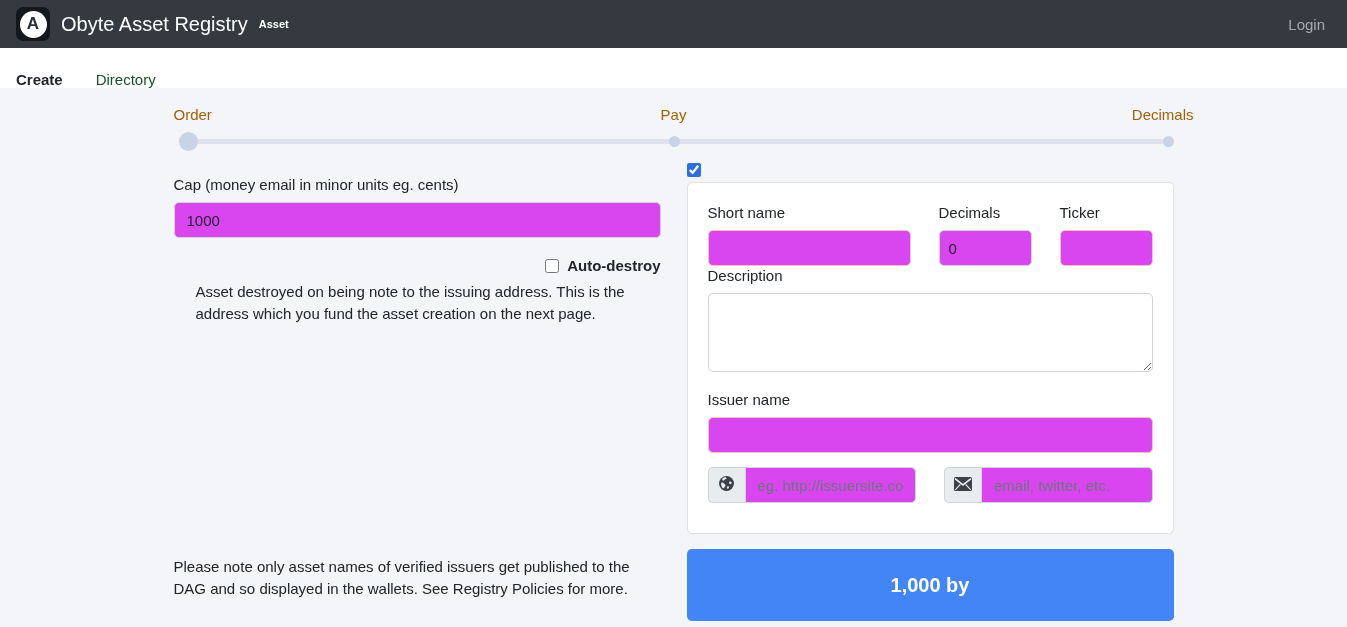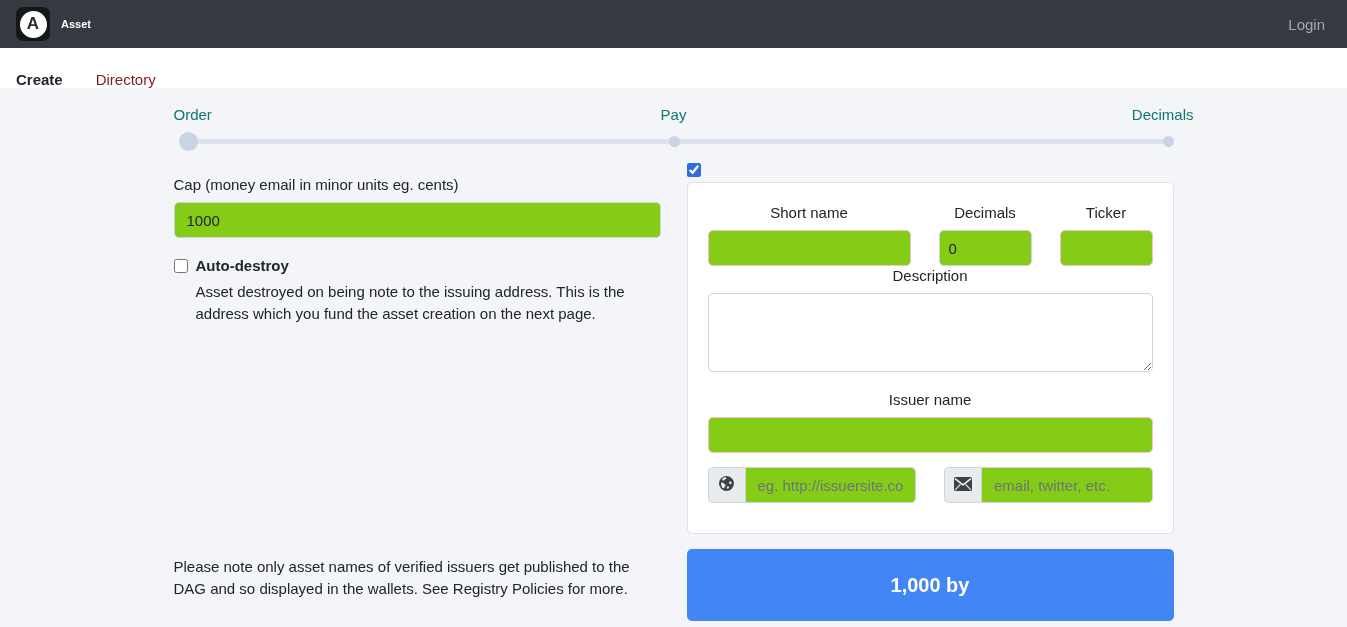--- a/index.html
+++ b/index.html
@@ -28,27 +28,27 @@
   .brand { color:#ffffff; font-size:20px; margin-left:11px; cursor:pointer; }
   .nav-asset { color:#ffffff; font-size:11px; font-weight:600; margin-left:11px; cursor:pointer; }
   .login { margin-left:auto; color:rgba(255,255,255,0.55); font-size:15px; padding-right:6px; cursor:pointer;text-align:center; }
 
   
   .subnav {
     background:#ffffff; height:40px;
     display:flex; align-items:flex-end; padding:0 16px; gap:33px;
   }
   .subnav-create   { color:#212529; font-weight:600; cursor:pointer; }
-  .subnav-directory{ color:#7f1d1d; cursor:pointer; }
+  .subnav-directory{ color:#14532d; cursor:pointer; }
 
   
   .container { width:1000px; margin:0 auto; }
 
   .stepper { padding-top:18px; }
-  .step-labels { position:relative; height:20px; font-size:15px; color:#0f766e; }
+  .step-labels { position:relative; height:20px; font-size:15px; color:#a16207; }
   .step-label-order   { position:absolute; left:0; top:0; }
   .step-label-pay     { position:absolute; left:50%; transform:translateX(-50%); top:0; }
   .step-label-publish { position:absolute; right:-20px; top:0; }
   .step-track { position:relative; height:18px; margin-top:6px; }
   .step-line {
     position:absolute; left:8px; right:2px; top:7px; height:5px;
     background:#dde2ee; border-radius:3px;
   }
   .dot { position:absolute; border-radius:50%; background:#c9d3e6; }
   .dot-order   { width:19px; height:19px; top:0;  left:5px; }
@@ -58,45 +58,45 @@
   .columns { display:flex; gap:26px; align-items:stretch; min-height:478px; }
   .col-left  { width:487px; display:flex; flex-direction:column; }
   .col-right { width:487px; display:flex; flex-direction:column; }
 
   
   .cap-label { margin-top:26px; }
   .text-input {
     display:block; width:100%; height:36px;
     border:1px solid #ced4da; border-radius:5px;
     padding:0 12px; font-size:15px; color:#212529;
-    font-family:inherit; background:#84cc16; outline:none;
+    font-family:inherit; background:#d946ef; outline:none;
   }
   .text-input::placeholder { color:#6c757d; }
   .invalid { border-color:#f3c2c8; }
   .cap-input { margin-top:9px; }
 
   .check-row { display:flex; align-items:center; gap:8px; font-weight:700; }
   .check-row input[type=checkbox] {
     width:14px; height:14px; margin:0; accent-color:#2f6fdb; cursor:pointer;
   }
-  .autodestroy-row { margin-top:19px; }
+  .autodestroy-row { margin-top:19px;justify-content:flex-end; }
   .autodestroy-help {
     margin:7px 0 0 22px; line-height:22px; font-weight:400; color:#212529;
   }
 
   .note { margin-top:auto; margin-bottom:28px; line-height:22px; width:478px; }
 
   
   .dir-row { margin-top:13px; font-size:15px; }
   .card {
     margin-top:5px; background:#ffffff;
     border:1px solid #dfe2e6; border-radius:5px;
     padding:21px 20px 30px 20px;
   }
-  .field label { display:block; margin-bottom:9px; color:#212529;text-align:center; }
+  .field label { display:block; margin-bottom:9px; color:#212529; }
   .row-top { display:flex; gap:28px; }
   .f-shortname { flex:1; }
   .f-decimals, .f-ticker { width:93px; }
   .f-decimals .text-input, .f-ticker .text-input { padding:0 9px; }
   .row-desc { margin-top:1px; }
   .desc-textarea {
     display:block; width:100%; height:79px;
     border:1px solid #ced4da; border-radius:5px;
     padding:7px 12px; font-size:15px; font-family:inherit;
     color:#212529; resize:both; outline:none;
@@ -118,20 +118,21 @@
     font-family:inherit; cursor:pointer;
   }
 </style>
 </head>
 <body>
 
 <div class="navbar">
   <div class="logo-box">
     <div class="logo-circle">A</div>
   </div>
+  <div class="brand">Obyte Asset Registry</div>
   <div class="nav-asset">Asset</div>
   <div class="login">Login</div>
 </div>
 
 <div class="subnav">
   <div class="subnav-create">Create</div>
   <div class="subnav-directory">Directory</div>
 </div>
 
 <div class="container">

